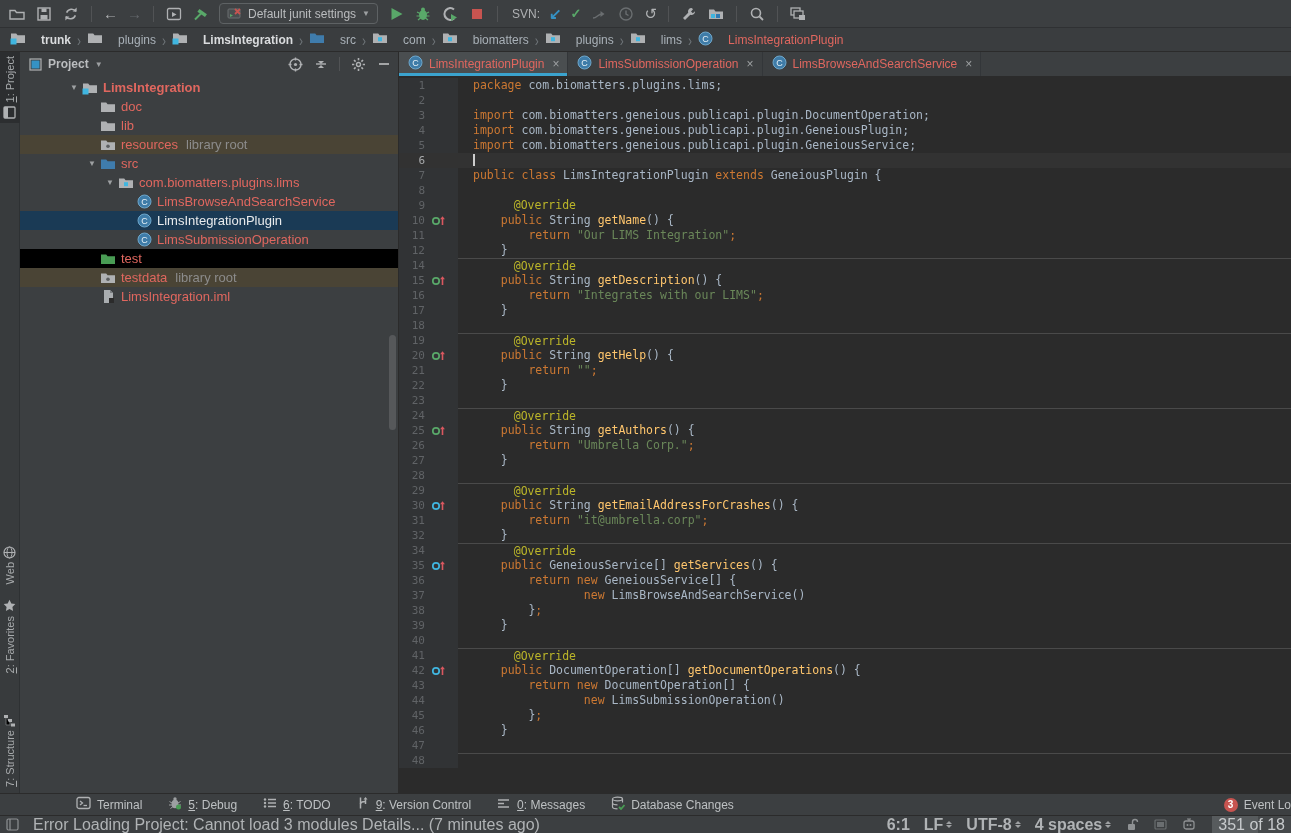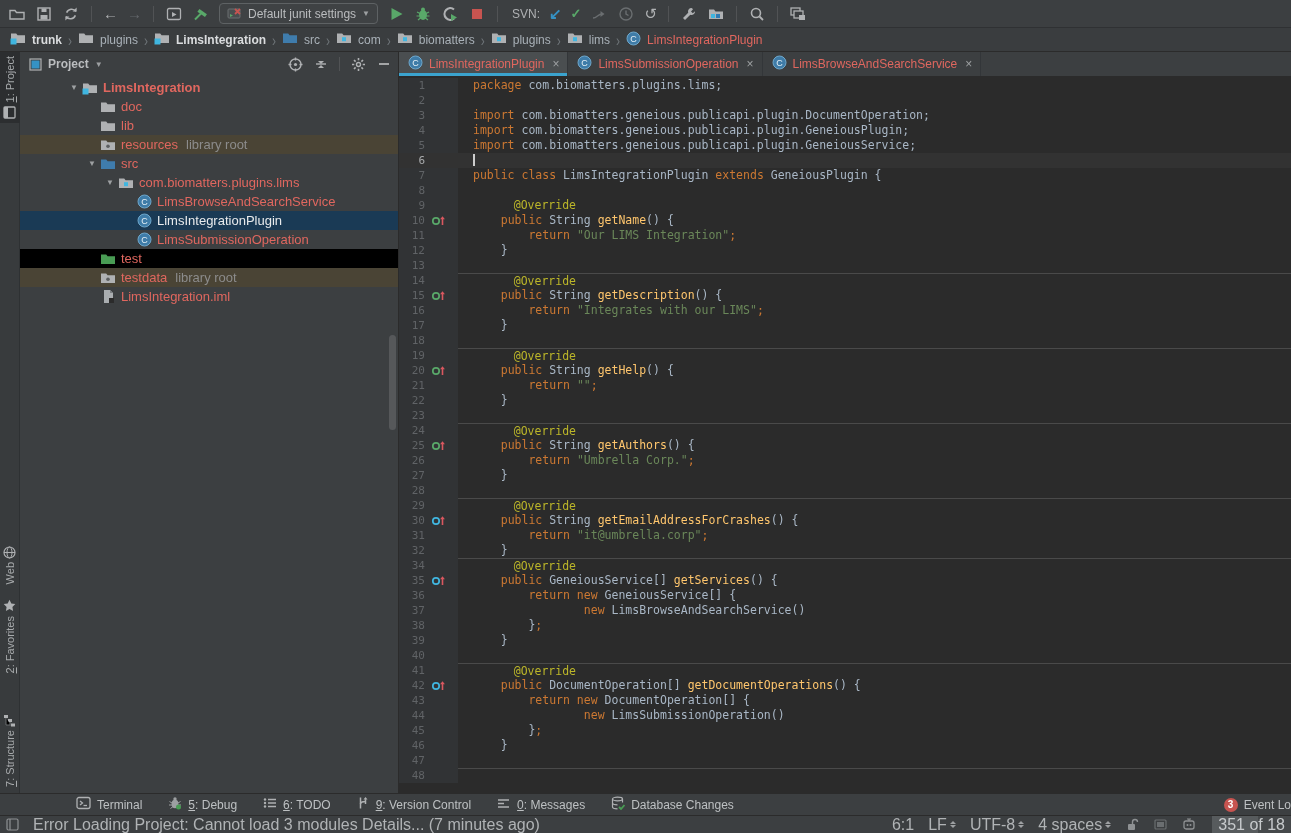--- a/index.html
+++ b/index.html
@@ -13,21 +13,21 @@
   .tb-ico svg { display:block; }
   .tb-sep { width:1px; height:16px; background:#515355; margin:0 2px; flex:none; }
   .tb-txt { color:#AFB1B3; font-size:15px; }
   .tb-txt.dis { color:#63666A; }
   .combo { height:21px; border:1px solid #5E6264; border-radius:4px; display:flex; align-items:center; gap:6px; padding:0 7px; color:#BBBDBF; font-size:12px; background:#3F4244; }
   .combo .carrow { font-size:8px; color:#9DA0A2; }
   .svn-label { color:#AFB1B3; font-size:12px; margin-left:3px; }
 
   
   .crumbs { height:24px; background:#3A3D3F; border-bottom:1px solid #2B2B2B; display:flex; align-items:center; padding-left:8px; font-size:12px; color:#A9B1B8; flex:none; }
-  .crumb { display:flex; align-items:center; gap:6px; padding:0 2px; }
+  .crumb { display:flex; align-items:center; gap:15px; padding:0 2px; }
   .crumb .lbl { white-space:nowrap; }
   .crumb.bold .lbl { color:#DADCDE; font-weight:bold; }
   .crumb.class-crumb .lbl { color:#E0675F; }
   .crumb-sep { color:#6E7478; font-size:12px; margin:0 4px; transform:scaleY(1.4); }
 
   
   .main { flex:1; display:flex; min-height:0; }
 
   
   .stripe { width:20px; background:#383B3D; border-right:1px solid #2E3133; display:flex; flex-direction:column; align-items:center; flex:none; }
@@ -86,21 +86,21 @@
   .toolbtns { height:22px; background:#3C3F41; border-top:1px solid #2B2B2B; display:flex; align-items:center; padding-left:76px; gap:26px; flex:none; font-size:12px; color:#BDC0C2; overflow:hidden; }
   .toolbtn { display:flex; align-items:center; gap:6px; white-space:nowrap; }
   .toolbtn u { text-decoration:underline; }
   .tb-right { margin-left:auto; display:flex; align-items:center; gap:6px; padding-right:0; }
   .badge { width:14px; height:14px; border-radius:50%; background:#C75450; color:#FFF; font-size:10px; display:flex; align-items:center; justify-content:center; font-weight:bold; }
 
   
   .statusbar { height:18px; background:#3C3F41; border-top:1px solid #2B2B2B; display:flex; align-items:center; font-size:16px; color:#B0B3B5; padding-left:5px; flex:none; overflow:hidden; }
   .sb-msg { margin-left:14px; white-space:nowrap; }
   .sb-right { margin-left:auto; display:flex; align-items:center; gap:14px; white-space:nowrap; }
-  .sb-item { display:flex; align-items:center; gap:3px; }
+  .sb-item { display:flex; align-items:center; gap:3px;font-weight:bold; }
   .updown { display:inline-flex; flex-direction:column; gap:1px; }
   .updown i { width:0; height:0; border-left:3px solid transparent; border-right:3px solid transparent; display:block; }
   .updown .up { border-bottom:3px solid #9DA0A2; }
   .updown .dn { border-top:3px solid #9DA0A2; }
   .mem { background:#46494B; height:18px; display:flex; align-items:center; padding:0 6px; position:relative; margin-left:2px; }
   .mem .fill { position:absolute; left:0; top:0; bottom:0; width:58%; background:#575B5D; }
   .mem span { position:relative; color:#C7CACC; }
 </style>
 </head>
 <body>
@@ -618,27 +618,20 @@
               <span class="gico"></span>
             </div>
             <div class="codetext"><span class="tk-p">        </span><span class="tk-k">return</span><span class="tk-p"> </span><span class="tk-s">"Our LIMS Integration"</span><span class="tk-k">;</span></div>
           </div>
           <div class="cline">
             <div class="gutter">
               <span class="lnum">12</span>
               <span class="gico"></span>
             </div>
             <div class="codetext"><span class="tk-p">    }</span></div>
-          </div>
-          <div class="cline">
-            <div class="gutter">
-              <span class="lnum">13</span>
-              <span class="gico"></span>
-            </div>
-            <div class="codetext"></div>
           </div>
           <div class="cline sep">
             <div class="gutter">
               <span class="lnum">14</span>
               <span class="gico"></span>
             </div>
             <div class="codetext"><span class="tk-p">    </span><span class="tk-a">@Override</span></div>
           </div>
           <div class="cline">
             <div class="gutter">

